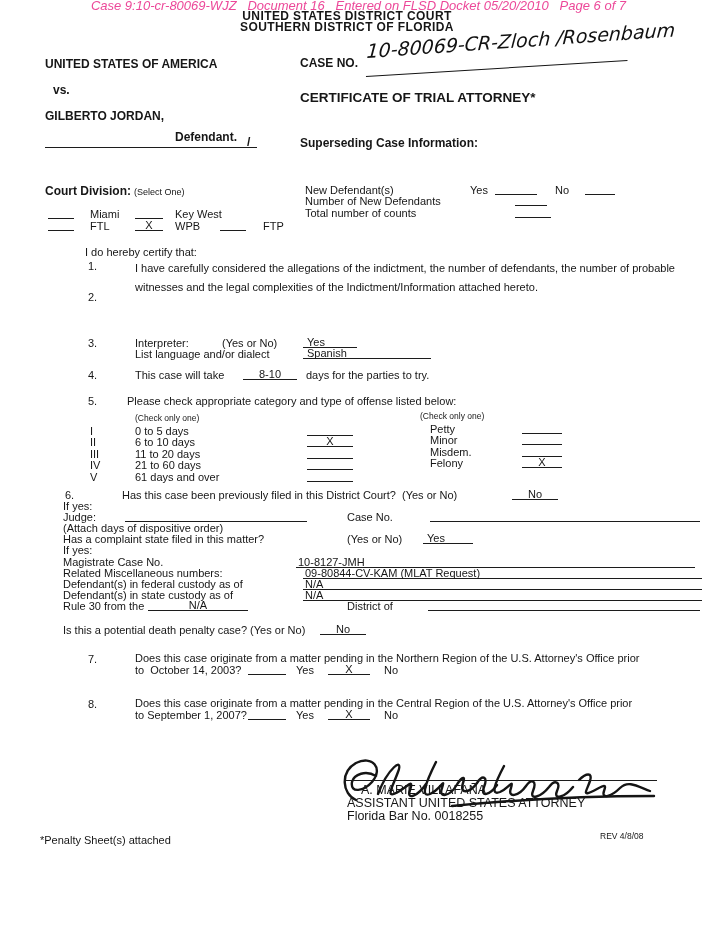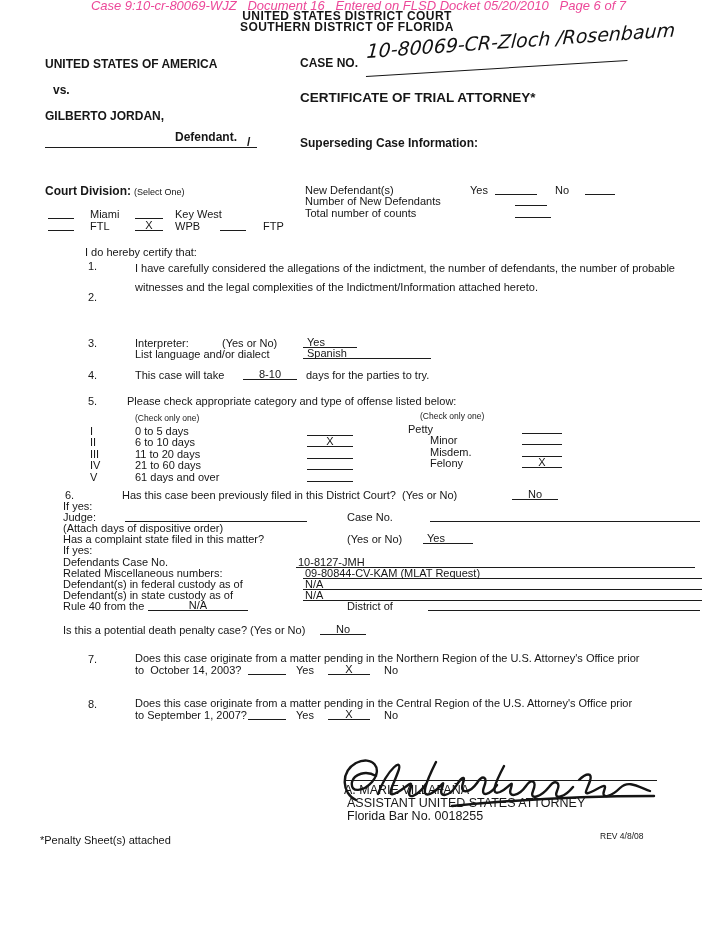--- a/index.html
+++ b/index.html
@@ -111,21 +111,21 @@
   <div class="blank" style="left:307px;top:447px;width:46px;"></div>
 
   <div class="abs" style="left:90px;top:459px;">IV</div>
   <div class="abs" style="left:135px;top:459px;">21 to 60 days</div>
   <div class="blank" style="left:307px;top:458px;width:46px;"></div>
 
   <div class="abs" style="left:90px;top:471px;">V</div>
   <div class="abs" style="left:135px;top:471px;">61 days and over</div>
   <div class="blank" style="left:307px;top:470px;width:46px;"></div>
 
-  <div class="abs" style="left:408px;top:423px;">Petty</div>
+  <div class="abs" style="left:430px;top:423px;">Petty</div>
   <div class="blank" style="left:522px;top:422px;width:40px;"></div>
   <div class="abs" style="left:430px;top:434px;">Minor</div>
   <div class="blank" style="left:522px;top:433px;width:40px;"></div>
   <div class="abs" style="left:430px;top:446px;">Misdem.</div>
   <div class="blank" style="left:522px;top:445px;width:40px;"></div>
   <div class="abs" style="left:430px;top:457px;">Felony</div>
   <div class="blank" style="left:522px;top:456px;width:40px;">X</div>
 
   <div class="abs" style="left:65px;top:489px;">6.</div>
   <div class="abs" style="left:122px;top:489px;">Has this case been previously filed in this District Court?  (Yes or No)</div>
@@ -134,29 +134,29 @@
   <div class="abs" style="left:63px;top:511px;">Judge:</div>
   <div class="hline" style="left:125px;top:521px;width:182px;"></div>
   <div class="abs" style="left:347px;top:511px;">Case No.</div>
   <div class="hline" style="left:430px;top:521px;width:270px;"></div>
   <div class="abs" style="left:63px;top:522px;">(Attach days of dispositive order)</div>
   <div class="abs" style="left:63px;top:533px;">Has a complaint state filed in this matter?</div>
   <div class="abs" style="left:347px;top:533px;">(Yes or No)</div>
   <div class="blank" style="left:423px;top:532px;width:46px;text-align:left;padding-left:4px;">Yes</div>
   <div class="abs" style="left:63px;top:544px;">If yes:</div>
 
-  <div class="abs" style="left:63px;top:556px;">Defendants Case No.</div>
+  <div class="abs" style="left:63px;top:556px;">Magistrate Case No.</div>
   <div class="vline" style="left:296px;top:556px;width:397px;">10-8127-JMH</div>
   <div class="abs" style="left:63px;top:567px;">Related Miscellaneous numbers:</div>
   <div class="vline" style="left:303px;top:567px;width:397px;">09-80844-CV-KAM (MLAT Request)</div>
   <div class="abs" style="left:63px;top:578px;">Defendant(s) in federal custody as of</div>
   <div class="vline" style="left:303px;top:578px;width:397px;">N/A</div>
   <div class="abs" style="left:63px;top:589px;">Defendant(s) in state custody as of</div>
   <div class="vline" style="left:303px;top:589px;width:397px;">N/A</div>
-  <div class="abs" style="left:63px;top:600px;">Rule 40 from the</div>
+  <div class="abs" style="left:63px;top:600px;">Rule 30 from the</div>
   <div class="blank" style="left:148px;top:599px;width:100px;">N/A</div>
   <div class="abs" style="left:347px;top:600px;">District of</div>
   <div class="hline" style="left:428px;top:610px;width:272px;"></div>
 
   <div class="abs" style="left:63px;top:624px;">Is this a potential death penalty case? (Yes or No)</div>
   <div class="blank" style="left:320px;top:623px;width:46px;">No</div>
 
   <div class="abs" style="left:88px;top:653px;">7.</div>
   <div class="abs" style="left:135px;top:652px;">Does this case originate from a matter pending in the Northern Region of the U.S. Attorney's Office prior</div>
   <div class="abs" style="left:135px;top:664px;">to  October 14, 2003?</div>
@@ -179,20 +179,20 @@
         <path d="M24,50 C10,44 8,22 24,13 C40,5 52,18 40,32 C32,41 18,44 20,32 C22,24 34,20 44,26"></path>
         <path d="M46,44 C56,18 72,6 66,22 C61,36 52,50 66,42 C76,36 82,28 78,40 C74,51 86,46 94,34"></path>
         <path d="M104,12 C94,32 88,48 98,44 C108,40 114,26 110,38 C106,49 118,46 124,36 C129,28 134,24 131,33 C127,45 138,43 145,33 C151,24 156,27 152,37 C148,48 158,45 165,35"></path>
         <path d="M172,16 C163,33 158,46 168,42 C177,38 182,28 179,38 C175,49 187,46 194,36 C200,28 205,31 201,41 C197,51 209,47 217,37 C223,29 229,32 225,41 C221,51 233,47 241,37"></path>
         <path d="M247,30 C254,23 261,22 258,31 C255,40 250,46 259,42 C268,38 276,31 272,41 C269,50 280,46 288,38 C296,30 305,36 318,41"></path>
         <path d="M120,56 C180,50 250,46 322,46"></path>
       </g>
     </svg>
   </div>
   <div class="hline" style="left:345px;top:780px;width:312px;border-bottom-width:1.8px;"></div>
-  <div class="abs t125" style="left:344px;top:784px;">A. MARIE VILLAFAÑA</div>
+  <div class="abs t125" style="left:361px;top:784px;">A. MARIE VILLAFAÑA</div>
   <div class="abs t125" style="left:347px;top:797px;">ASSISTANT UNITED STATES ATTORNEY</div>
   <div class="abs t125" style="left:347px;top:810px;">Florida Bar No. 0018255</div>
 
   <div class="abs" style="left:40px;top:834px;">*Penalty Sheet(s) attached</div>
   <div class="abs tiny" style="left:600px;top:830px;">REV 4/8/08</div>
 
 </div>
 
 </body></html>

